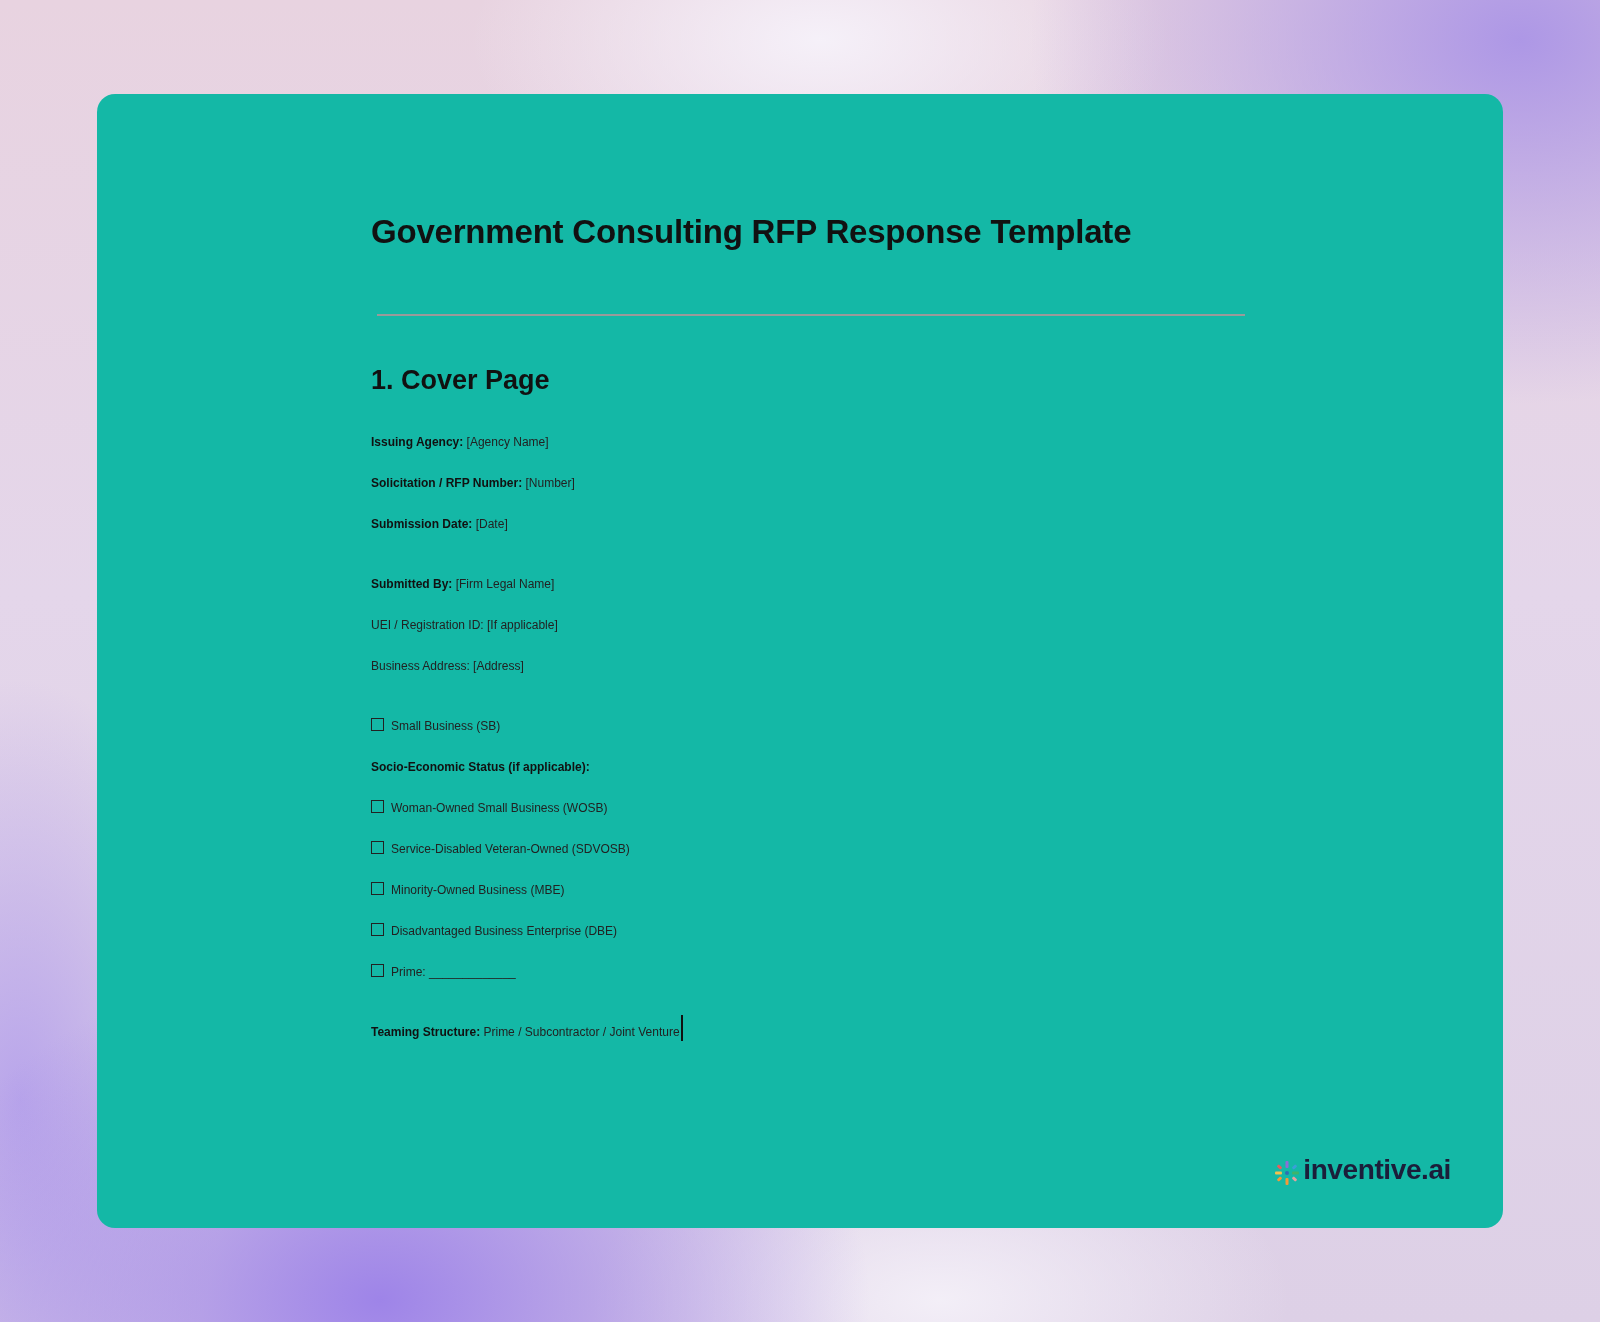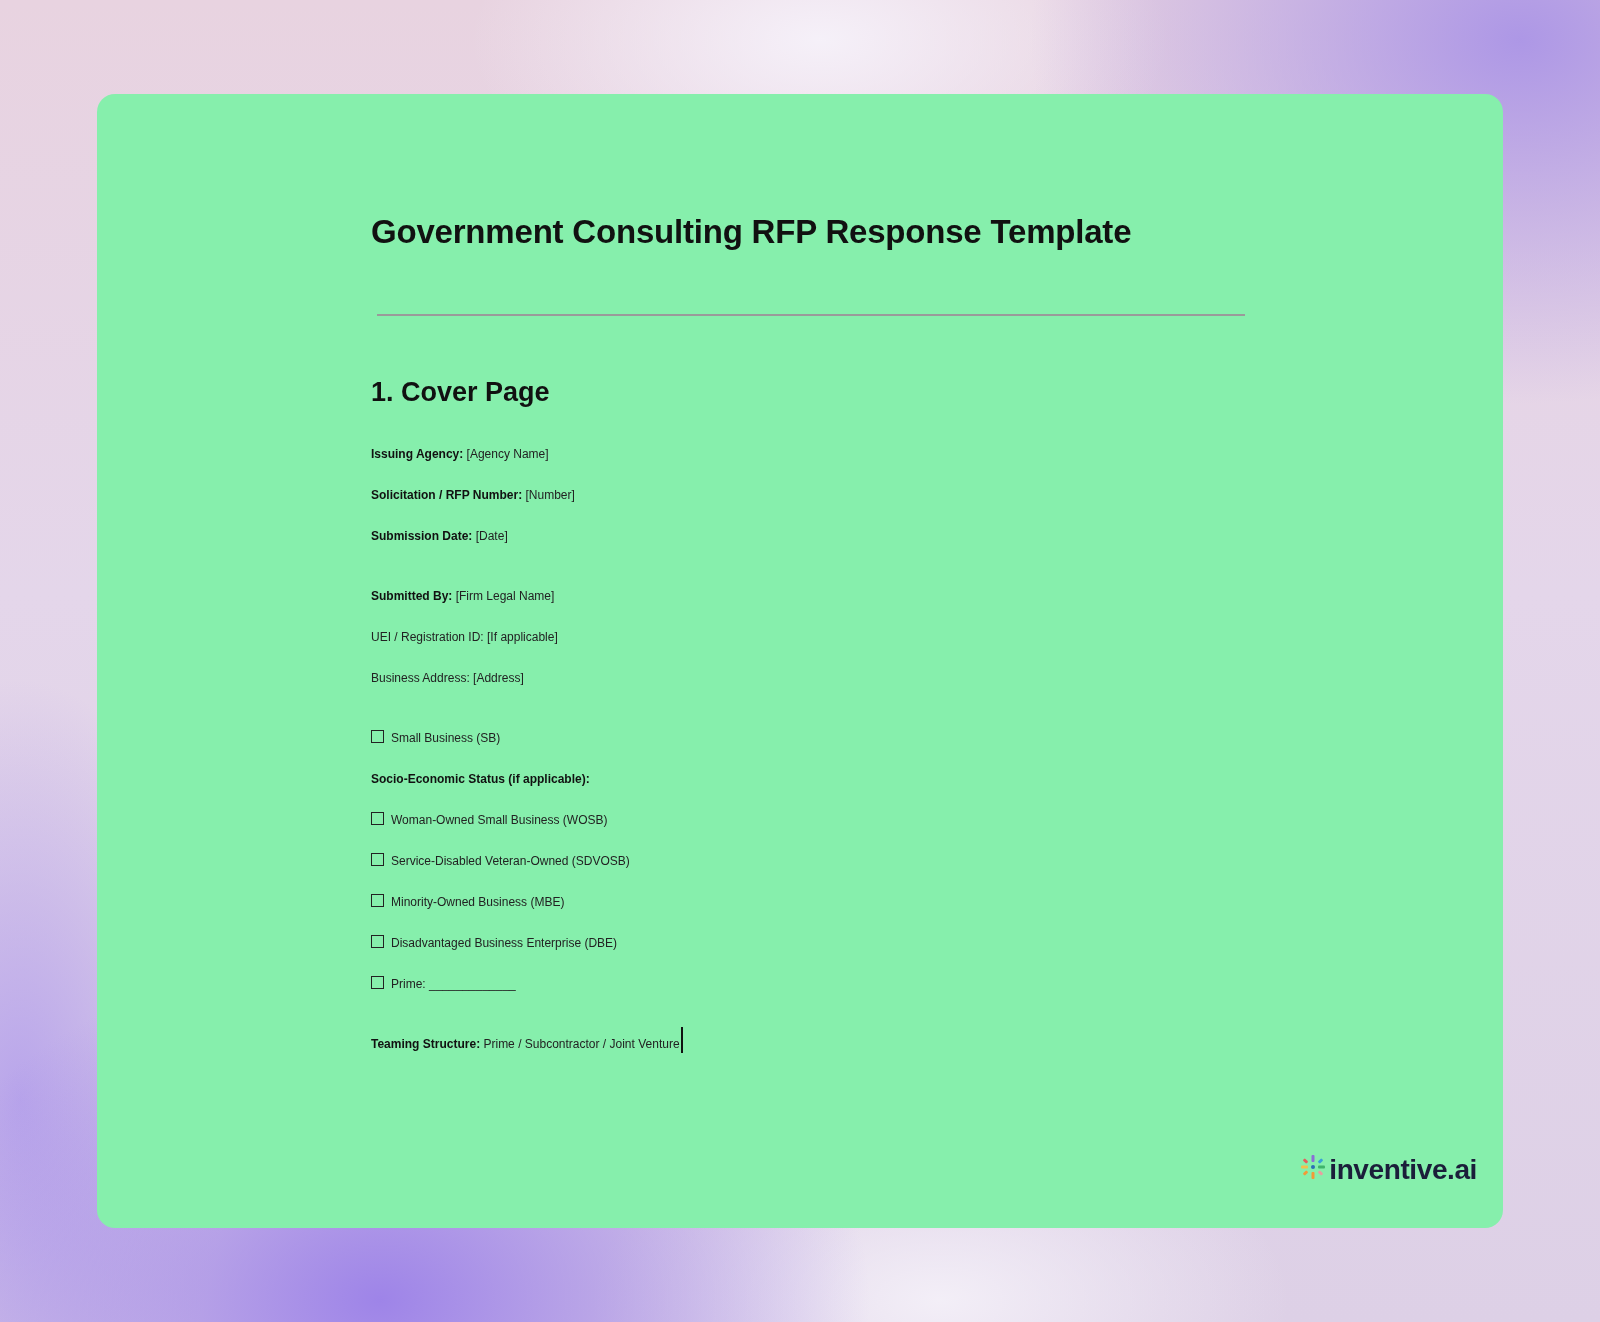--- a/index.html
+++ b/index.html
@@ -17,21 +17,21 @@
         radial-gradient(ellipse 700px 500px at 380px 1300px, rgba(158,132,232,1), rgba(158,132,232,0) 70%),
         radial-gradient(ellipse 300px 600px at 20px 1100px, rgba(180,160,235,0.9), rgba(180,160,235,0) 70%),
         radial-gradient(ellipse 500px 260px at 820px 40px, rgba(246,242,250,0.95), rgba(246,242,250,0) 70%),
         radial-gradient(ellipse 500px 260px at 940px 1300px, rgba(244,240,248,0.95), rgba(244,240,248,0) 70%),
         linear-gradient(180deg, #e8d3e0 0%, #e4d6ea 45%, #ddd0e6 100%);
     }
     .card {
       position: absolute;
       left: 97px; top: 94px;
       width: 1406px; height: 1134px;
-      background: #86efac;
+      background: #14b8a6;
       border-radius: 18px;
     }
     .doc {
       position: absolute;
       left: 274px; top: 118px;
       width: 900px;
     }
     .doc-title {
       font-size: 33px;
       font-weight: 700;
@@ -41,21 +41,21 @@
       white-space: nowrap;
     }
     .title-rule {
       margin-top: 62px;
       margin-left: 6px;
       width: 868px;
       height: 2px;
       background: #9a9a9a;
     }
     .section-heading {
-      margin-top: 60px;
+      margin-top: 48px;
       font-size: 27px;
       font-weight: 700;
       color: #111;
       line-height: 32px;
     }
     .field-group { margin-top: 26px; }
     .field-group + .field-group { margin-top: 19px; }
     .line {
       font-size: 12px;
       line-height: 41px;
@@ -73,22 +73,22 @@
     }
     .cursor {
       display: inline-block;
       width: 2px; height: 26px;
       background: #111;
       vertical-align: -5px;
       margin-left: 1px;
     }
     .logo {
       position: absolute;
-      right: 26px; bottom: 42px;
-      display: flex; align-items: flex-start;
+      right: 52px; bottom: 42px;
+      display: flex; align-items: flex-end;
       height: 32px;
     }
     .logo-mark { width: 26px; height: 26px; margin-right: 3px; }
     .logo-text {
       font-size: 28px;
       font-weight: 700;
       color: #1b1e3a;
       letter-spacing: -0.4px;
       line-height: 32px;
     }

